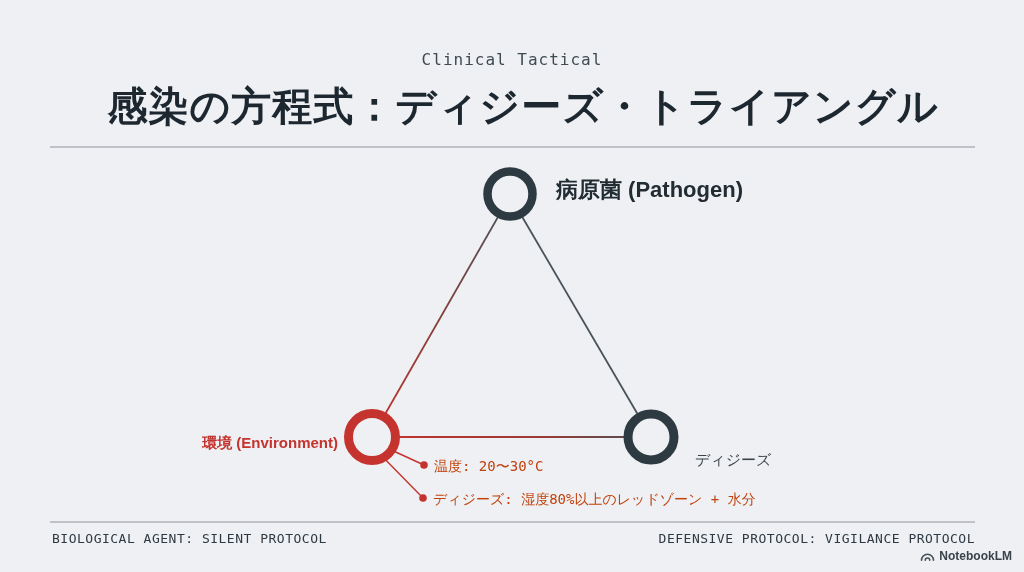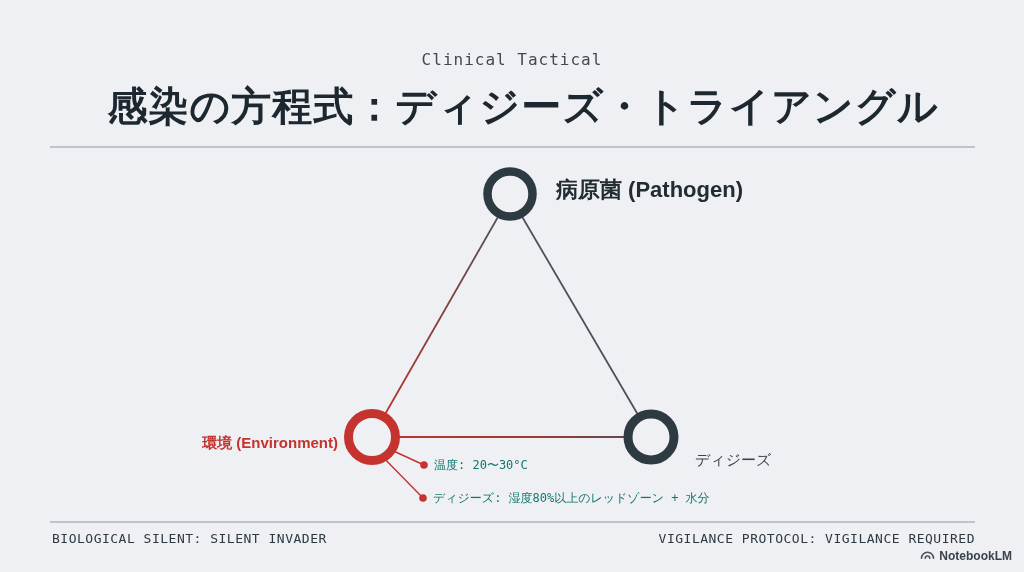--- a/index.html
+++ b/index.html
@@ -85,22 +85,22 @@
   .host-sub { left: 695px; top: 451px; color: #39424a; }
   .env-label {
     right: 686px; top: 424px;
     color: #c5332e;
     font-size: 15px;
     margin-top: 10px;
   }
   .annotation {
     position: absolute;
     font-family: "DejaVu Sans Mono", "Liberation Mono", monospace;
-    font-size: 12px;
-    color: #0f766e;
+    font-size: 14px;
+    color: #c2410c;
     white-space: nowrap;
     line-height: 1.2;
   }
   .annotation.a1 { left: 434px; top: 458px; }
   .annotation.a2 { left: 433px; top: 491px; }
 
   .footer-text {
     position: absolute;
     top: 531px;
     font-family: "DejaVu Sans Mono", "Liberation Mono", monospace;
@@ -110,21 +110,21 @@
     white-space: nowrap;
   }
   .footer-left { left: 52px; }
   .footer-right { right: 49px; }
 
   .brand {
     position: absolute;
     top: 549px;
     right: 12px;
     display: flex;
-    align-items: flex-start;
+    align-items: center;
     gap: 4px;
     font-size: 12px;
     font-weight: 600;
     color: #3a434b;
     white-space: nowrap;
   }
   .brand .brand-icon { display: inline-flex; }
 </style>
 </head>
 <body>
@@ -166,22 +166,22 @@
   <div class="node-label pathogen-label">病原菌 (Pathogen)</div>
 
   <div class="node-sublabel host-sub">ディジーズ</div>
 
   <div class="node-label env-label">環境 (Environment)</div>
 
   <div class="annotation a1">温度: 20〜30°C</div>
   <div class="annotation a2">ディジーズ: 湿度80%以上のレッドゾーン + 水分</div>
 
   <div class="divider bottom"></div>
-  <div class="footer-text footer-left">BIOLOGICAL SILENT: SILENT INVADER</div>
-  <div class="footer-text footer-right">VIGILANCE PROTOCOL: VIGILANCE REQUIRED</div>
+  <div class="footer-text footer-left">BIOLOGICAL AGENT: SILENT PROTOCOL</div>
+  <div class="footer-text footer-right">DEFENSIVE PROTOCOL: VIGILANCE PROTOCOL</div>
 
   <div class="brand">
     <span class="brand-icon">
       <svg viewBox="0 0 20 14" width="15" height="11">
         <path d="M2 12 A8 8 0 0 1 18 12" fill="none" stroke="#4a525a" stroke-width="2.2" stroke-linecap="round"></path>
         <path d="M7 12 A3 3 0 0 1 13 12" fill="none" stroke="#4a525a" stroke-width="2.2" stroke-linecap="round"></path>
       </svg>
     </span>
     <span>NotebookLM</span>
   </div>

